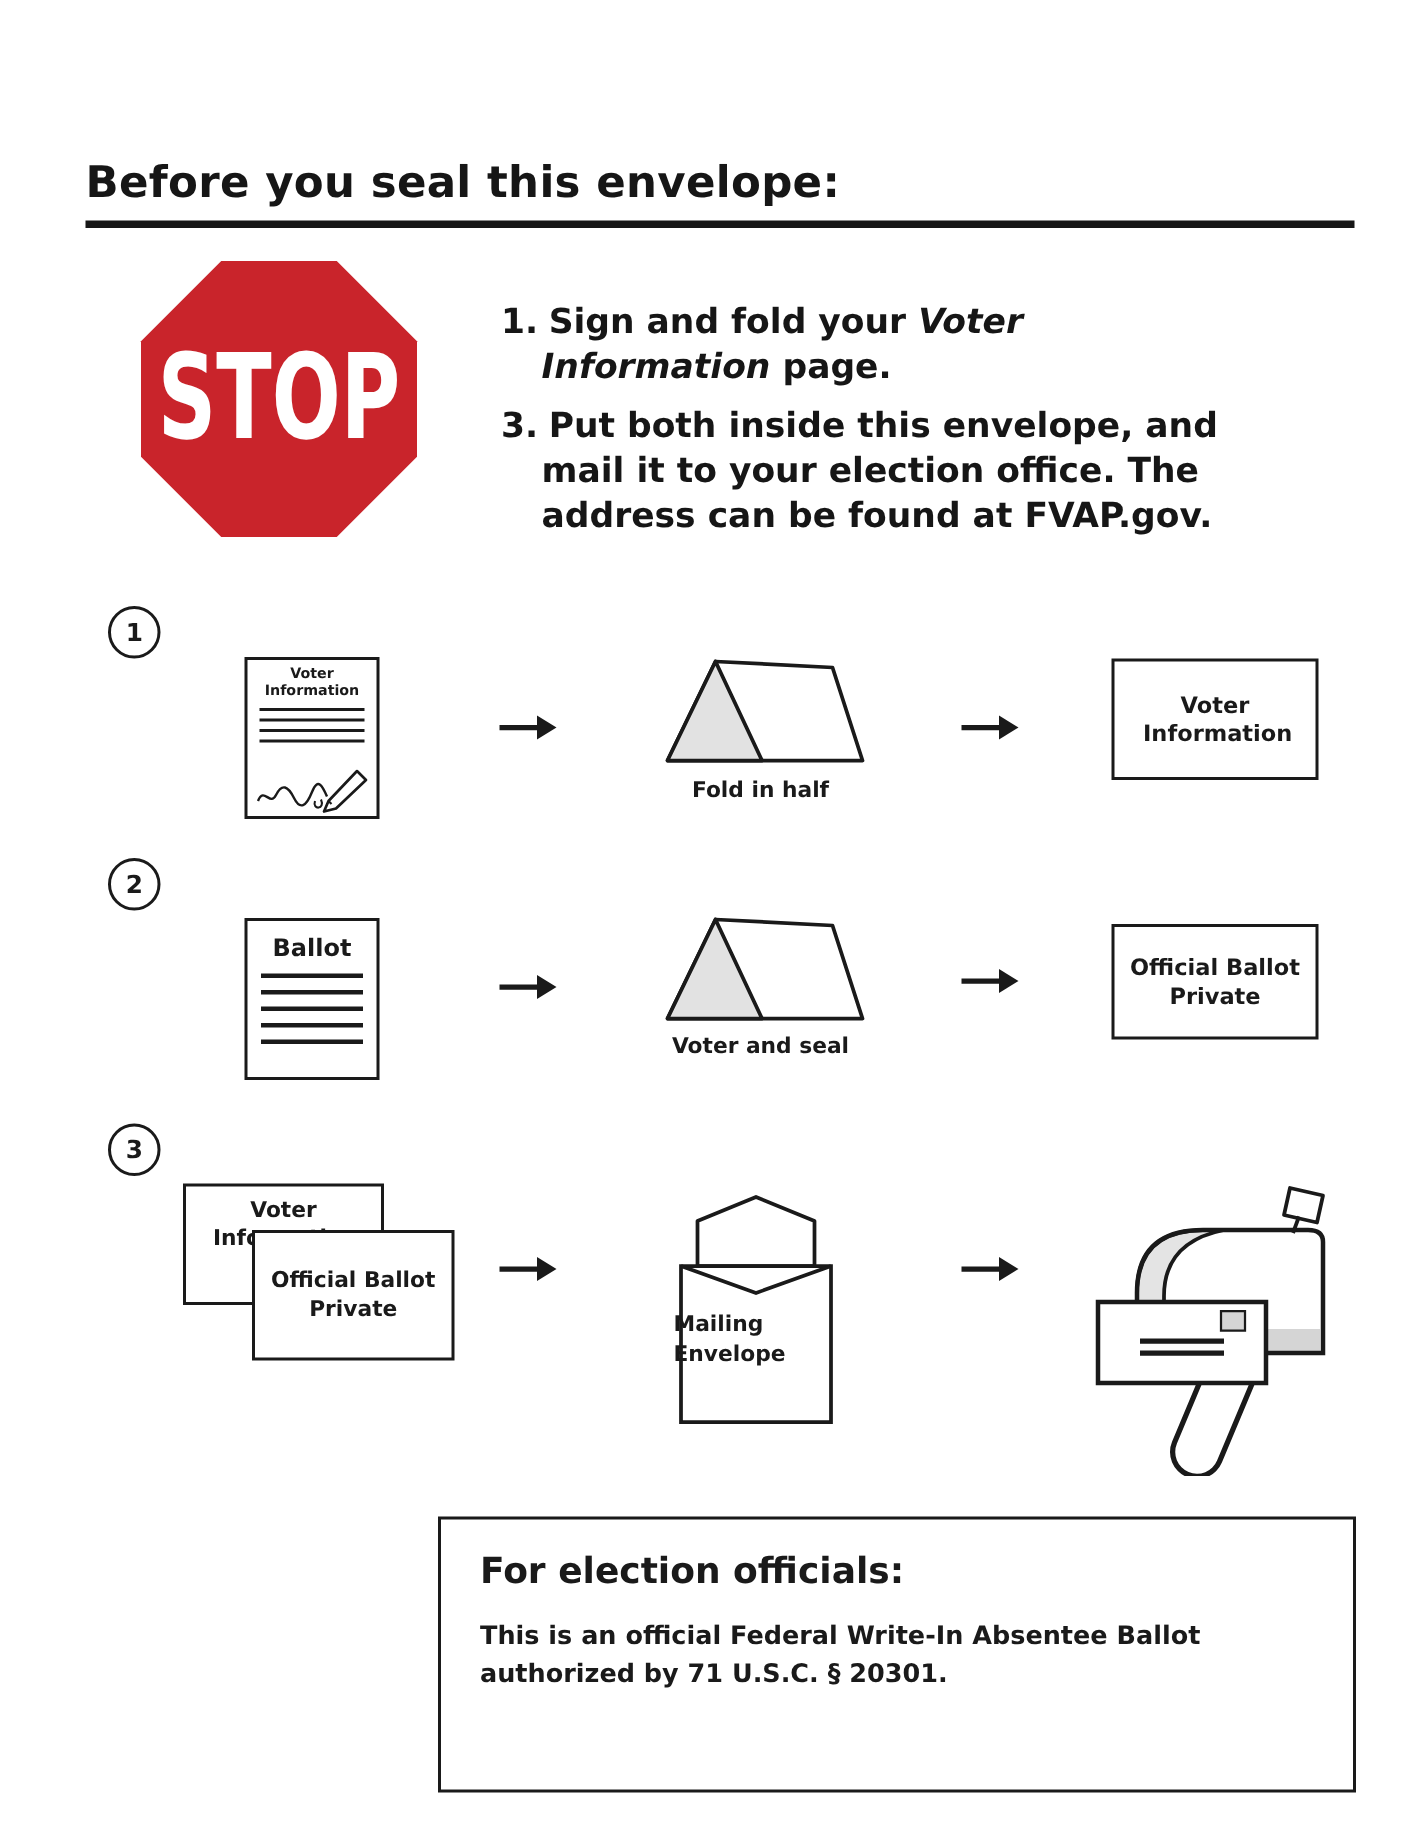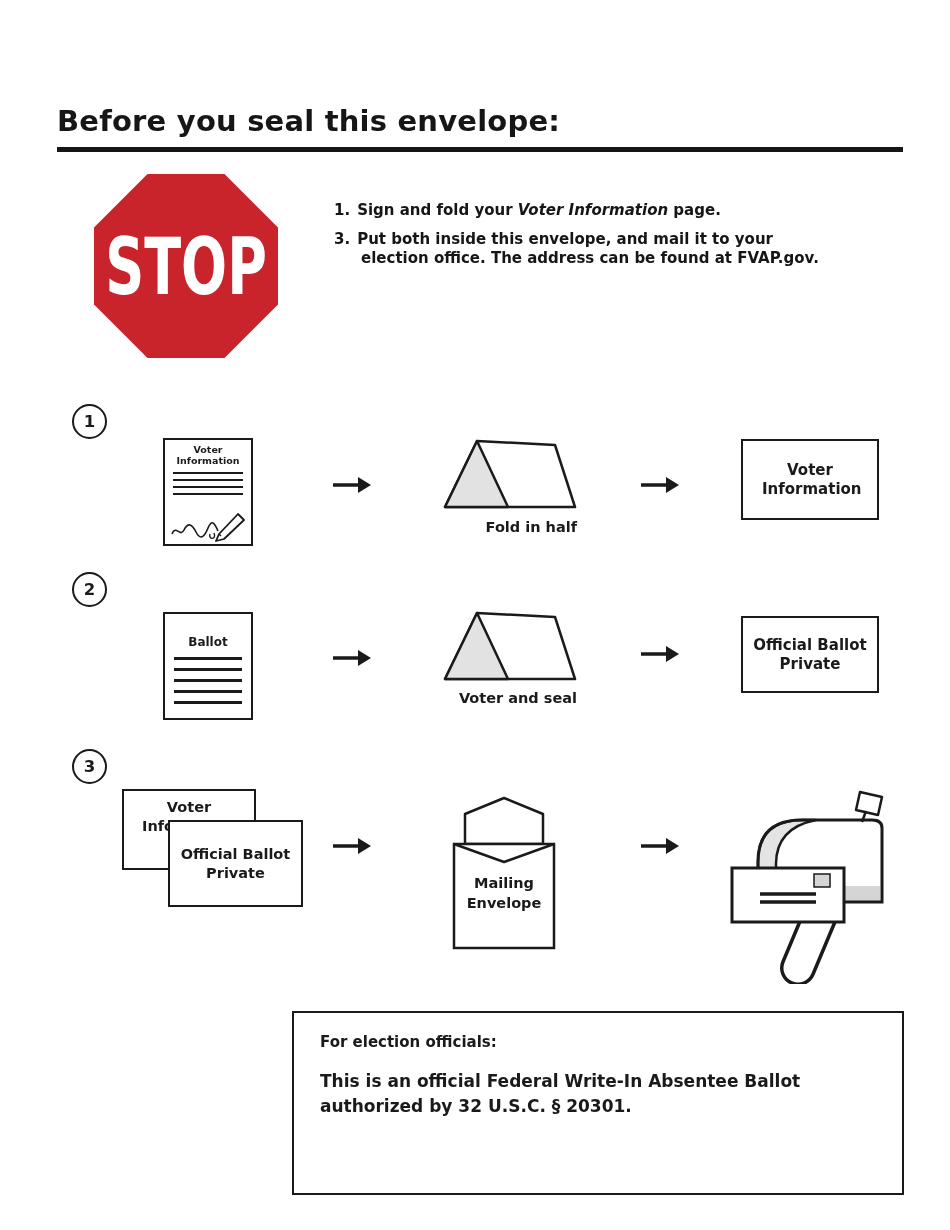--- a/index.html
+++ b/index.html
@@ -19,72 +19,72 @@
   .stop-label{
     position:absolute;left:0;top:0;width:100%;height:100%;
     display:flex;align-items:center;justify-content:center;
     color:#ffffff;font-weight:bold;font-size:57px;letter-spacing:0px;
     transform:scaleY(1.38) scaleX(0.95);
   }
 
   
   .instructions{position:absolute;left:334px;top:181px;width:505px;}
   .instr{
-    font-size:15px;font-weight:bold;line-height:1.3;margin-bottom:9px;
+    font-size:23px;font-weight:bold;line-height:1.3;margin-bottom:9px;
     padding-left:27px;text-indent:-27px;color:#161616;
   }
   .instr .num{margin-right:7px;}
   .instr .em{font-style:italic;}
 
   
   .circle{
     position:absolute;left:72px;width:31px;height:31px;border:2.5px solid #1a1a1a;border-radius:50%;
     display:flex;align-items:center;justify-content:center;
     font-size:16.5px;font-weight:bold;background:#fff;
   }
 
   
   .doc{position:absolute;width:86px;height:104px;border:2.5px solid #1a1a1a;background:#fff;box-sizing:content-box;}
   .doc-title{font-weight:bold;text-align:center;line-height:1.2;}
   .doc-title.small{font-size:9.5px;padding-top:4px;}
-  .doc-title.big{font-size:12px;padding-top:21px;}
+  .doc-title.big{font-size:16px;padding-top:8px;}
   .tline{height:2px;background:#1a1a1a;margin:5px 8px 0;}
   .bline{height:3px;background:#1a1a1a;margin:8px 9px 0;}
   .sig{position:absolute;left:3px;bottom:1px;}
 
   
   .arrow{position:absolute;width:40px;height:26px;}
 
   
   .fold{position:absolute;}
-  .fold-label{position:absolute;width:140px;text-align:right;font-size:14.5px;font-weight:bold;}
+  .fold-label{position:absolute;width:140px;text-align:center;font-size:14.5px;font-weight:bold;}
 
   
   .result{
     position:absolute;border:2.5px solid #1a1a1a;background:#fff;
     display:flex;align-items:center;justify-content:center;text-align:center;
     font-size:15px;font-weight:bold;line-height:1.25;
   }
 
   
   .back-rect{position:absolute;left:122px;top:769px;width:130px;height:77px;border:2.5px solid #1a1a1a;background:#fff;z-index:1;}
   .back-label{margin:7px auto 0;width:94px;text-align:center;font-size:14.5px;font-weight:bold;line-height:1.3;}
   .front-rect{
     position:absolute;left:168px;top:800px;width:131px;height:83px;border:2.5px solid #1a1a1a;background:#fff;z-index:2;
     display:flex;align-items:center;justify-content:center;text-align:center;font-size:14.5px;font-weight:bold;line-height:1.3;
   }
-  .env-label{position:absolute;left:449px;top:854px;width:110px;text-align:center;font-size:14.5px;font-weight:bold;line-height:1.35;}
+  .env-label{position:absolute;left:449px;top:854px;width:110px;font-size:14.5px;font-weight:bold;line-height:1.35;}
   .env-label span{display:inline-block;width:80px;}
 
   
   .officials{
     position:absolute;left:292px;top:991px;width:612px;height:184px;border:2.5px solid #1a1a1a;
     box-sizing:border-box;padding:16px 26px;background:#fff;
   }
-  .off-title{font-size:15px;font-weight:bold;margin:4px 0 18px;}
+  .off-title{font-size:24px;font-weight:bold;margin:4px 0 18px;}
   .off-p{font-size:17px;font-weight:bold;line-height:1.45;margin:0 0 16px;max-width:565px;}
 
   svg line,svg polygon,svg path,svg rect{vector-effect:non-scaling-stroke;}
 </style>
 </head>
 <body>
 
 <div class="page">
 
   <h1 class="title">Before you seal this envelope:</h1>
@@ -217,16 +217,16 @@
     <line x1="154" y1="23" x2="150" y2="34" stroke="#1a1a1a" stroke-width="2.5"></line>
 
     <rect x="20" y="80" width="112" height="54" fill="#ffffff" stroke="#1a1a1a" stroke-width="3"></rect>
     <rect x="102" y="86" width="16" height="13" fill="#d5d5d5" stroke="#1a1a1a" stroke-width="1.5"></rect>
     <line x1="48" y1="106" x2="104" y2="106" stroke="#1a1a1a" stroke-width="3.5"></line>
     <line x1="48" y1="114" x2="104" y2="114" stroke="#1a1a1a" stroke-width="3.5"></line>
   </svg>
 
   <div class="officials">
     <div class="off-title">For election officials:</div>
-    <p class="off-p">This is an official Federal Write-In Absentee Ballot authorized by 32 U.S.C. § 20301.</p>
+    <p class="off-p">This is an official Federal Write-In Absentee Ballot authorized by 71 U.S.C. § 20301.</p>
   </div>
 
 </div>
 
 </body></html>

